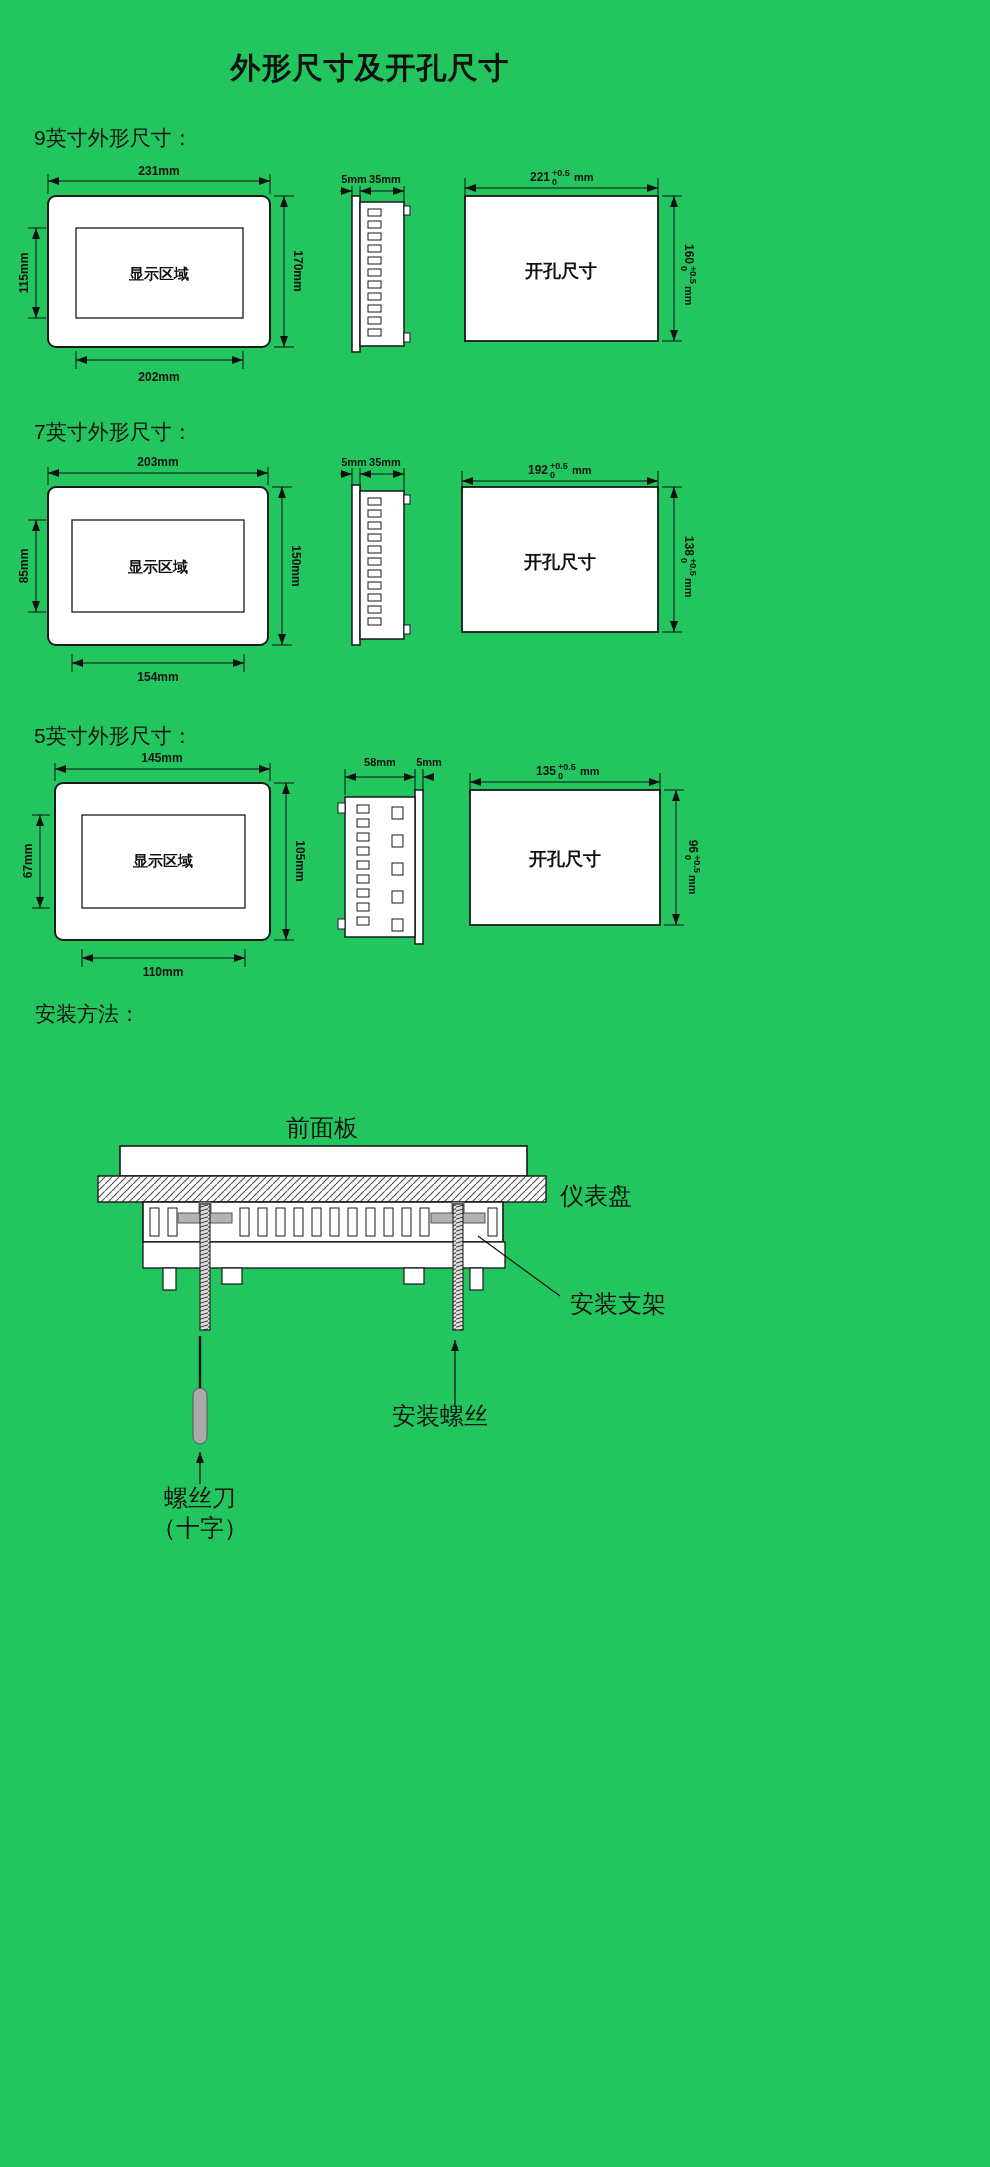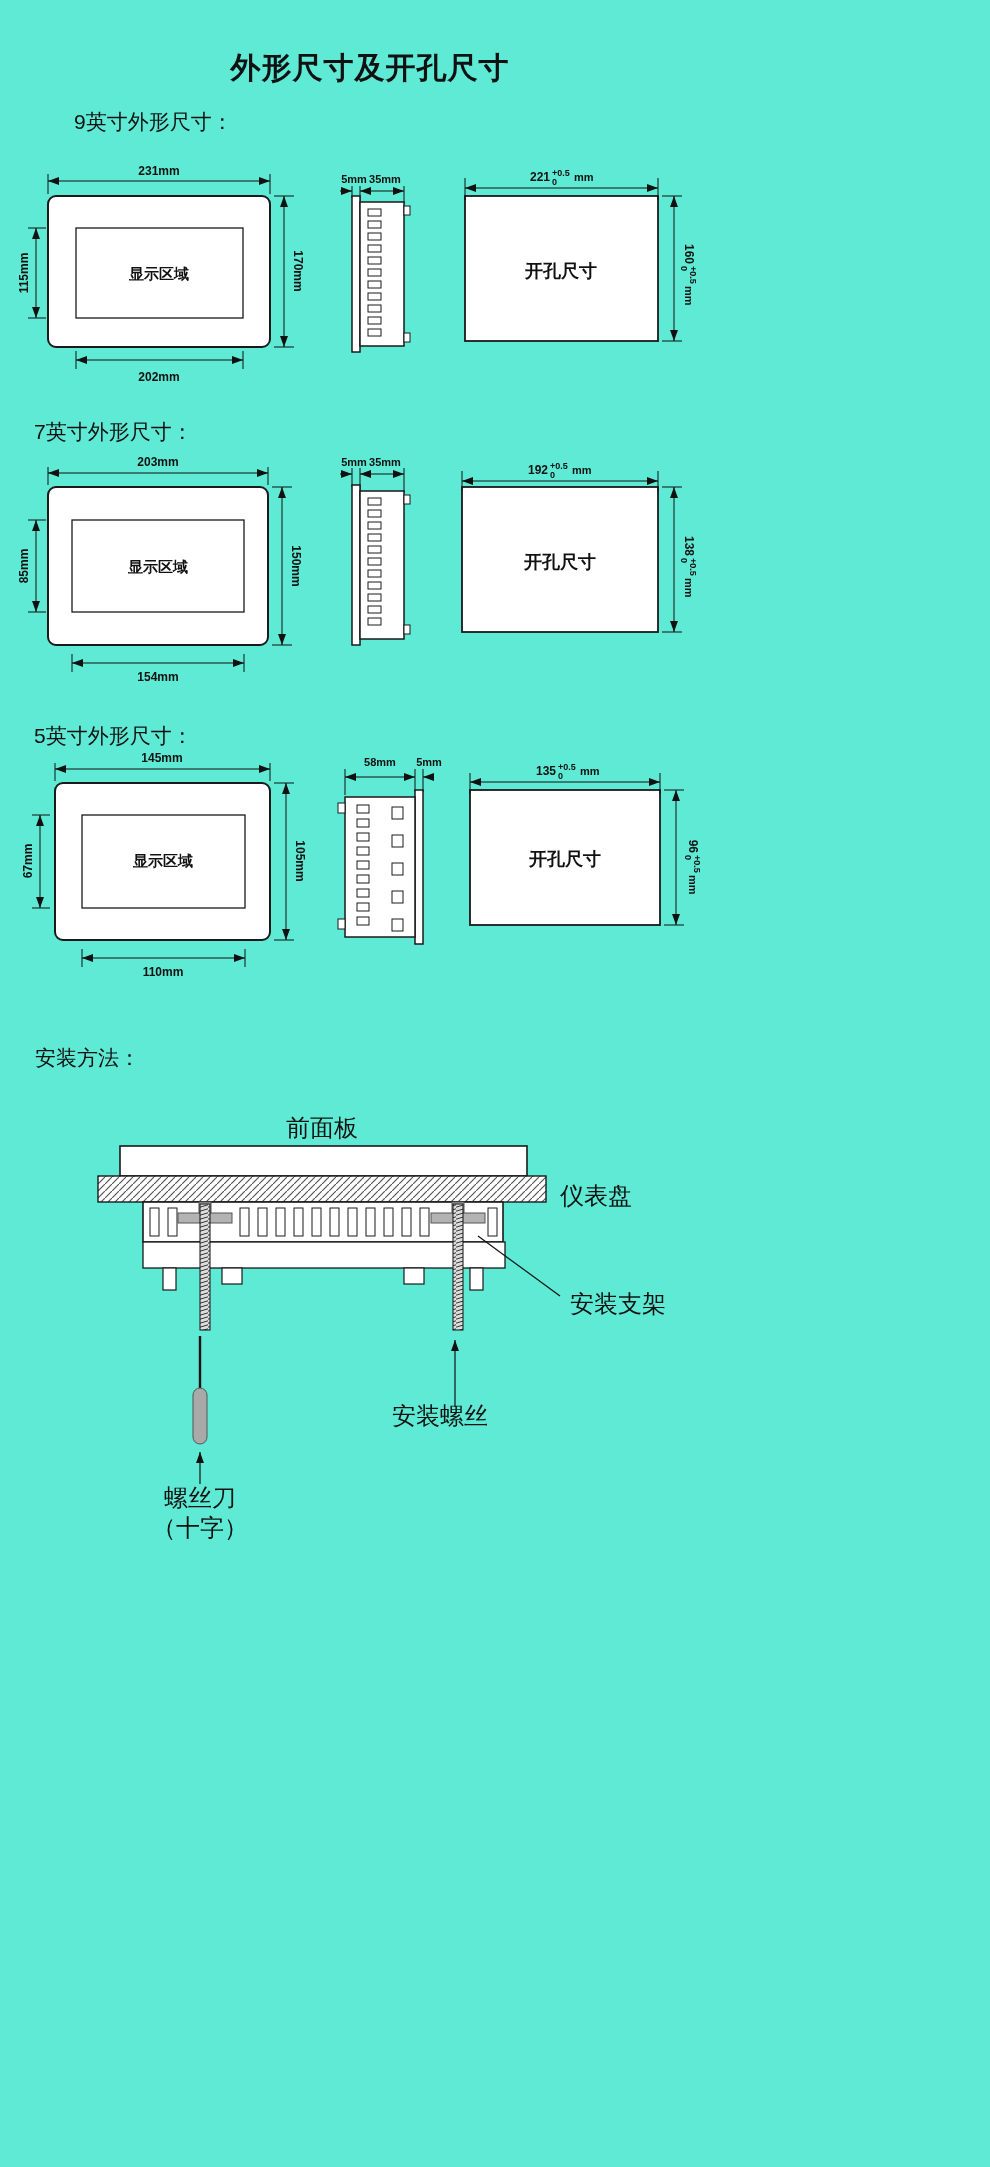--- a/index.html
+++ b/index.html
@@ -1,24 +1,24 @@
 <!DOCTYPE html>
 <html lang="zh"><head>
 <meta charset="utf-8">
 <style>
   * { margin:0; padding:0; box-sizing:border-box; }
   html,body { background:#ffffff; }
   body { font-family:"Liberation Sans", sans-serif; color:#111; }
-  .page { position:relative; width:990px; height:2167px; margin:0 auto; background:#5eead4; overflow:hidden; }
+  .page { position:relative; width:990px; height:2167px; margin:0 auto; background:#22c55e; overflow:hidden; }
   .title { position:absolute; top:48px; left:0; width:740px; text-align:center;
            font-size:30px; font-weight:bold; letter-spacing:1px; font-family:"Liberation Sans", sans-serif; }
   .sec-h { position:absolute; left:34px; font-size:21px; color:#111; font-family:"Liberation Sans", sans-serif; }
-  .sec-h.h9 { top:108px;margin-left:40px; } .sec-h.h7 { top:418px; } .sec-h.h5 { top:700px;margin-top:22px; }
+  .sec-h.h9 { top:124px; } .sec-h.h7 { top:418px; } .sec-h.h5 { top:700px;margin-top:22px; }
   .row-svg { position:absolute; left:0; }
-  .inst-h { position:absolute; left:35px; top:1000px; font-size:21px; font-family:"Liberation Serif", serif;margin-top:44px; }
+  .inst-h { position:absolute; left:35px; top:1000px; font-size:21px; font-family:"Liberation Serif", serif; }
   .inst-p { position:absolute; left:35px; top:1031px; width:666px; font-size:20px; line-height:31px;
             font-family:"Liberation Serif", serif; text-indent:2em; text-align:justify; }
   svg text { fill:#111; }
   .dim   { font:bold 12px "Liberation Sans", sans-serif; }
   .dimsm { font:bold 11px "Liberation Sans", sans-serif; }
   .tol   { font:bold 9px  "Liberation Sans", sans-serif; }
   .unit  { font:bold 11px "Liberation Sans", sans-serif; }
   .area  { font:bold 15px "Liberation Serif", serif; }
   .cut   { font:bold 18px "Liberation Serif", serif; }
   .insl  { font:24px "Liberation Serif", serif; }

